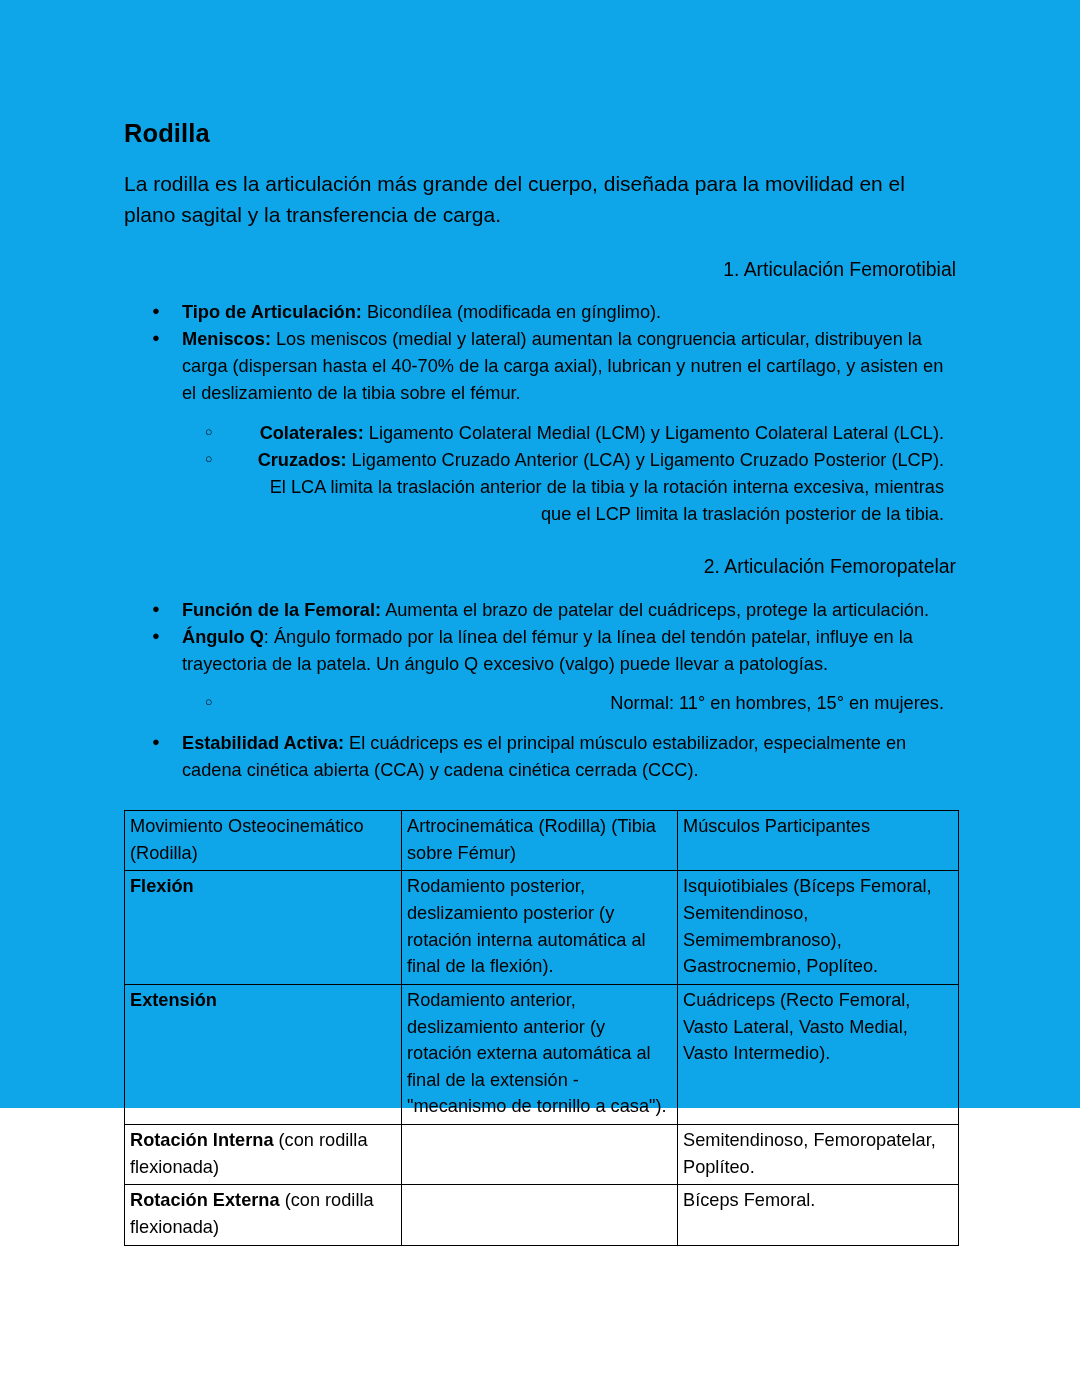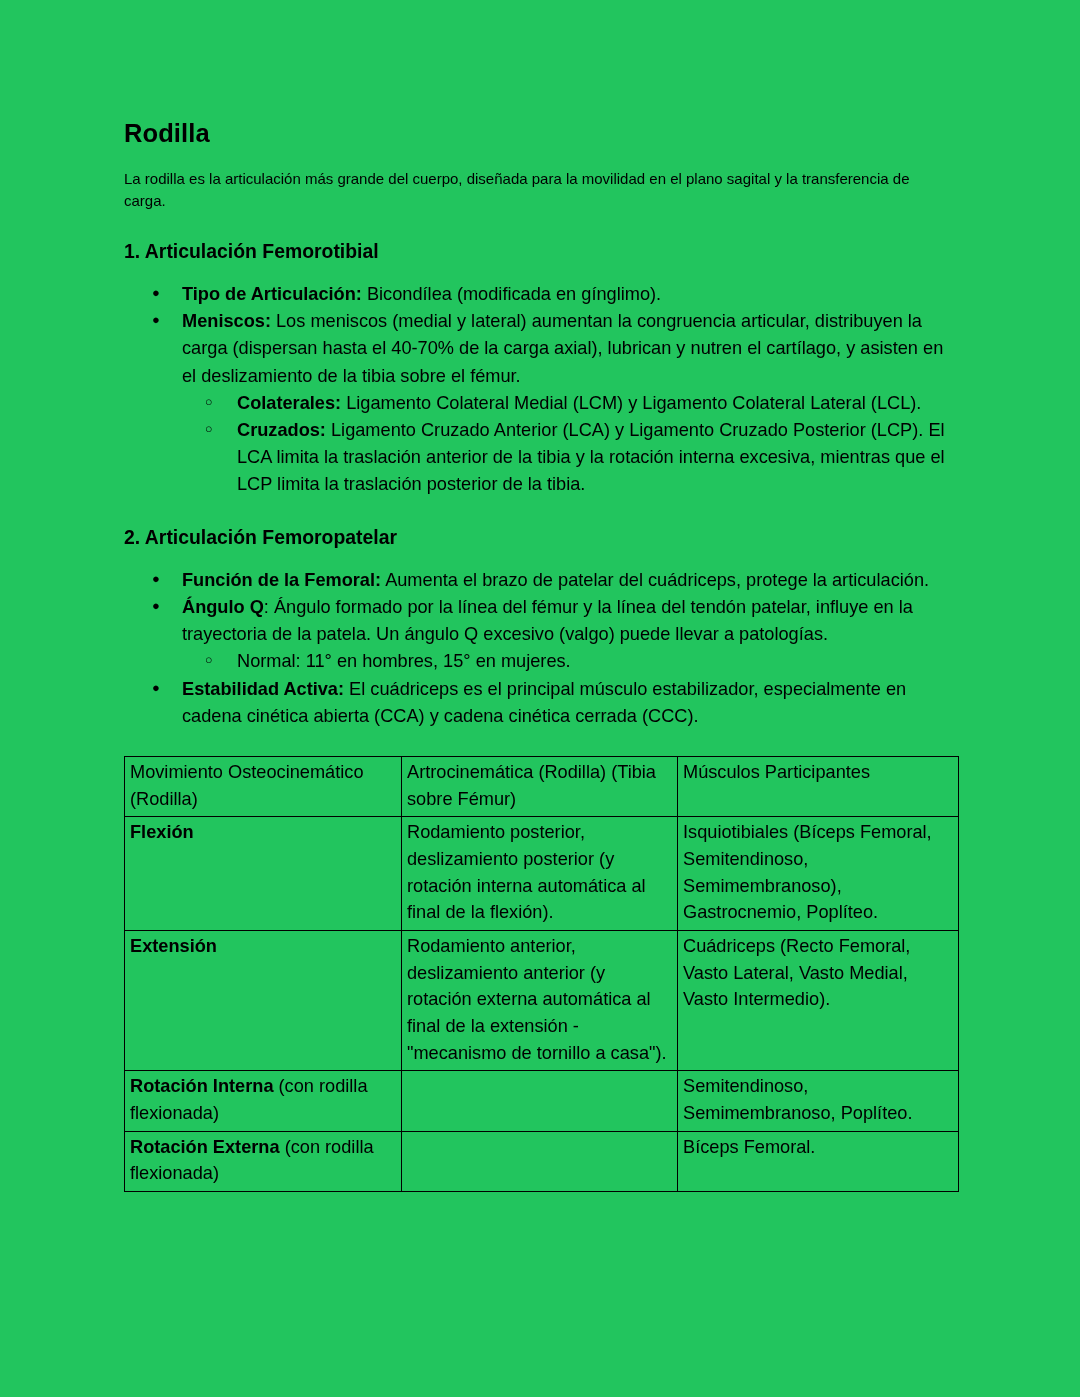--- a/index.html
+++ b/index.html
@@ -11,43 +11,44 @@
   body {
     width: 1080px;
     height: 1397px;
     font-family: "Liberation Sans", sans-serif;
     color: #000000;
     -webkit-font-smoothing: antialiased;
   }
   .page {
     position: relative;
     width: 1080px;
-    height: 1397px;
-    background: #22c55e;
+    height: 1108px;
+    background: #0ea5e9;
     box-sizing: border-box;
     padding: 118px 124px 0 124px;
   }
   .doc-title {
     font-size: 25.5px;
     font-weight: bold;
     line-height: 1.18;
     margin: 0 0 20px 0;
     letter-spacing: 0.1px;
   }
   p.intro {
-    font-size: 15px;
+    font-size: 21px;
     line-height: 1.49;
     margin: 0 0 26px 0;
     max-width: 790px;
   }
   h2.section {
     font-size: 19.4px;
-    font-weight: bold;
+    font-weight: normal;
     line-height: 1.3;
     margin: 0 0 17px 0;
+    text-align: right;
   }
   ul.lvl1 {
     list-style: none;
     margin: 0 0 26px 0;
     padding: 0;
   }
   ul.lvl1 > li {
     position: relative;
     padding-left: 58px;
     font-size: 18.2px;
@@ -58,22 +59,23 @@
   ul.lvl1 > li > .b-text { display: block; }
   ul.lvl1 > li > .b-text::before {
     content: "\25CF";
     position: absolute;
     left: 28px;
     font-size: 13px;
     line-height: 1.92;
   }
   ul.lvl2 {
     list-style: none;
-    margin: 0;
+    margin: 12px;
     padding: 0;
+    text-align: right;
   }
   ul.lvl2 > li {
     position: relative;
     padding-left: 55px;
     font-size: 18.2px;
     line-height: 1.495;
     margin: 0;
   }
   ul.lvl2 > li::before {
     content: "\25CB";
@@ -170,21 +172,21 @@
           <td>Isquiotibiales (Bíceps Femoral, Semitendinoso, Semimembranoso), Gastrocnemio, Poplíteo.</td>
         </tr>
         <tr>
           <td><span class="mv">Extensión</span><span></span></td>
           <td>Rodamiento anterior, deslizamiento anterior (y rotación externa automática al final de la extensión - "mecanismo de tornillo a casa").</td>
           <td>Cuádriceps (Recto Femoral, Vasto Lateral, Vasto Medial, Vasto Intermedio).</td>
         </tr>
         <tr>
           <td><span class="mv">Rotación Interna</span><span> (con rodilla flexionada)</span></td>
           <td></td>
-          <td>Semitendinoso, Semimembranoso, Poplíteo.</td>
+          <td>Semitendinoso, Femoropatelar, Poplíteo.</td>
         </tr>
         <tr>
           <td><span class="mv">Rotación Externa</span><span> (con rodilla flexionada)</span></td>
           <td></td>
           <td>Bíceps Femoral.</td>
         </tr>
       </tbody>
     </table>
   </div>
 

